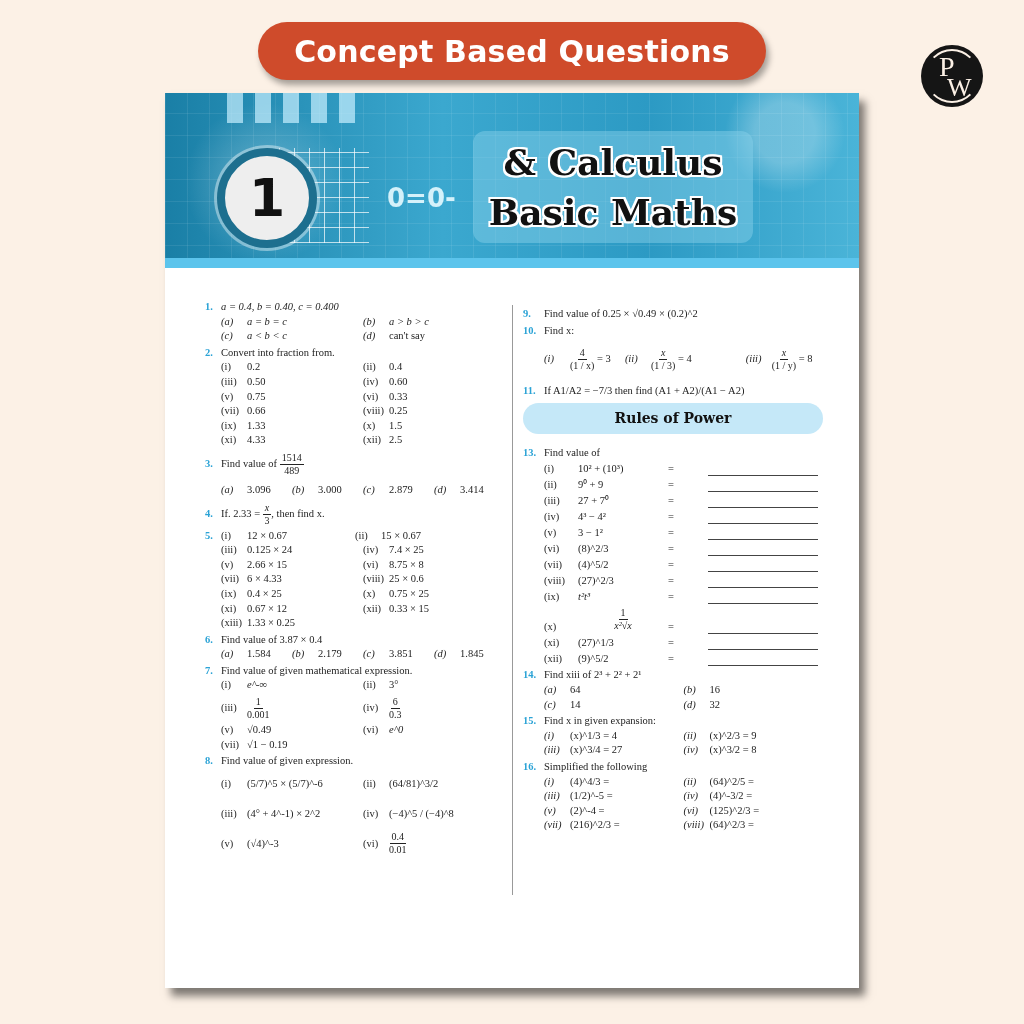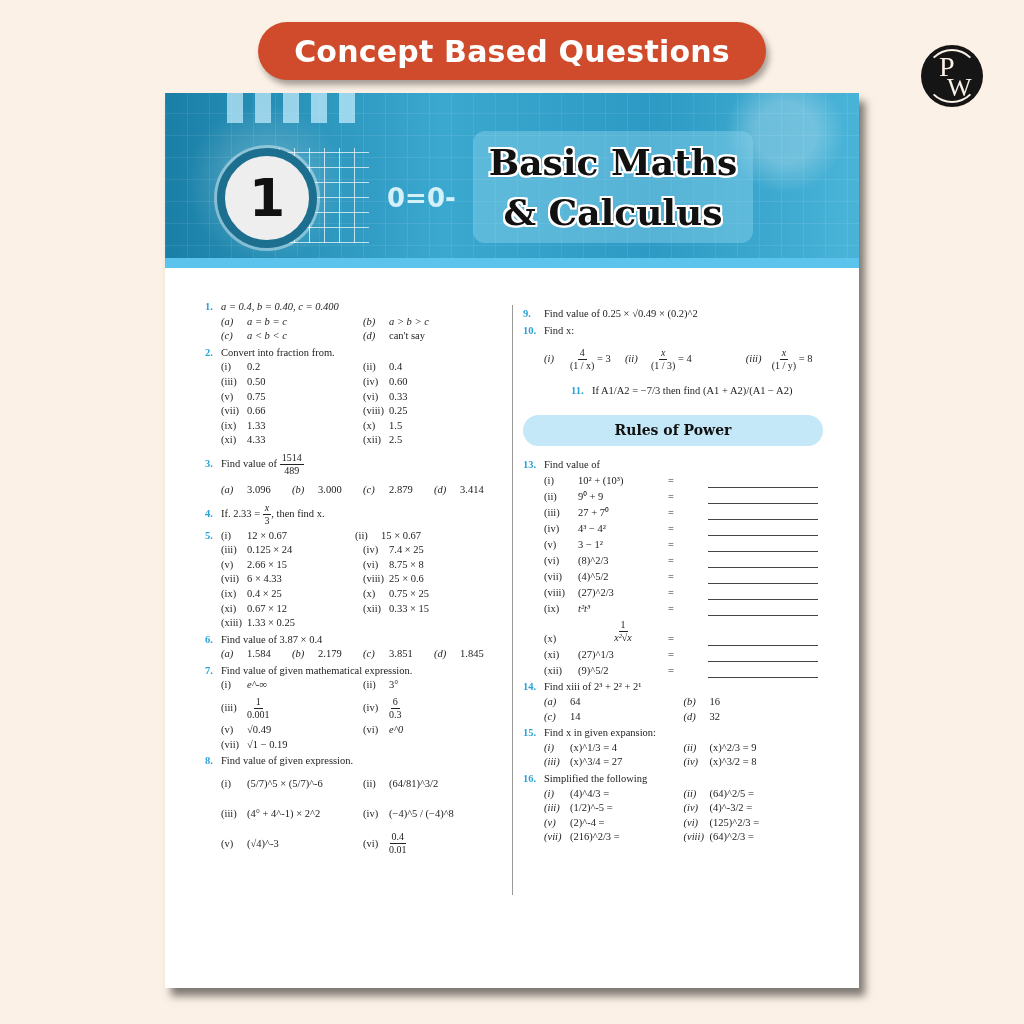--- a/index.html
+++ b/index.html
@@ -115,22 +115,22 @@
         <span></span>
         <span></span>
         <span></span>
       </div>
     <div class="banner-grid"></div>
     <div class="banner-eq">0=0-</div>
     <div class="chapter-circle">
       <span>1</span>
     </div>
     <div class="title-box">
+      <div>&amp; Calculus</div>
       <div>Basic Maths</div>
-      <div>&amp; Calculus</div>
     </div>
     <div class="banner-strip"></div>
   </div>
 
   <div class="col col-left">
 
     <div>
       <div class="q">
           <span class="qn">1.</span>
           <span class="qt i">a = 0.4, b = 0.40, c = 0.400</span>
@@ -437,28 +437,28 @@
         <div class="opt tall"><span class="lab i">(ii)</span><span class="frac">
               <span class="num i">x</span>
               <span>(1 / 3)</span>
             </span>&nbsp;<span>= 4</span></div>
         <div class="opt tall" style="margin-left:40px;"><span class="lab i">(iii)</span><span class="frac">
               <span class="num i">x</span>
               <span>(1 / y)</span>
             </span>&nbsp;<span>= 8</span></div>
       </div>
     </div>
-    <div style="margin-top:10px;margin-left:48px;">
+    <div style="margin-top:10px;">
       <div class="q">
           <span class="qn">11.</span>
           <span class="qt">If A1/A2 = −7/3 then find (A1 + A2)/(A1 − A2)</span>
         </div>
     </div>
 
-    <div class="section-pill" style="margin-top:16px;">Rules of Power</div>
+    <div class="section-pill" style="margin-top:4px;">Rules of Power</div>
 
     <div>
       <div class="q">
           <span class="qn">13.</span>
           <span class="qt">Find value of</span>
         </div>
       <div class="pow-row">
           <span>(i)</span>
           <span>10² + (10³)</span>
           <span>=</span>

